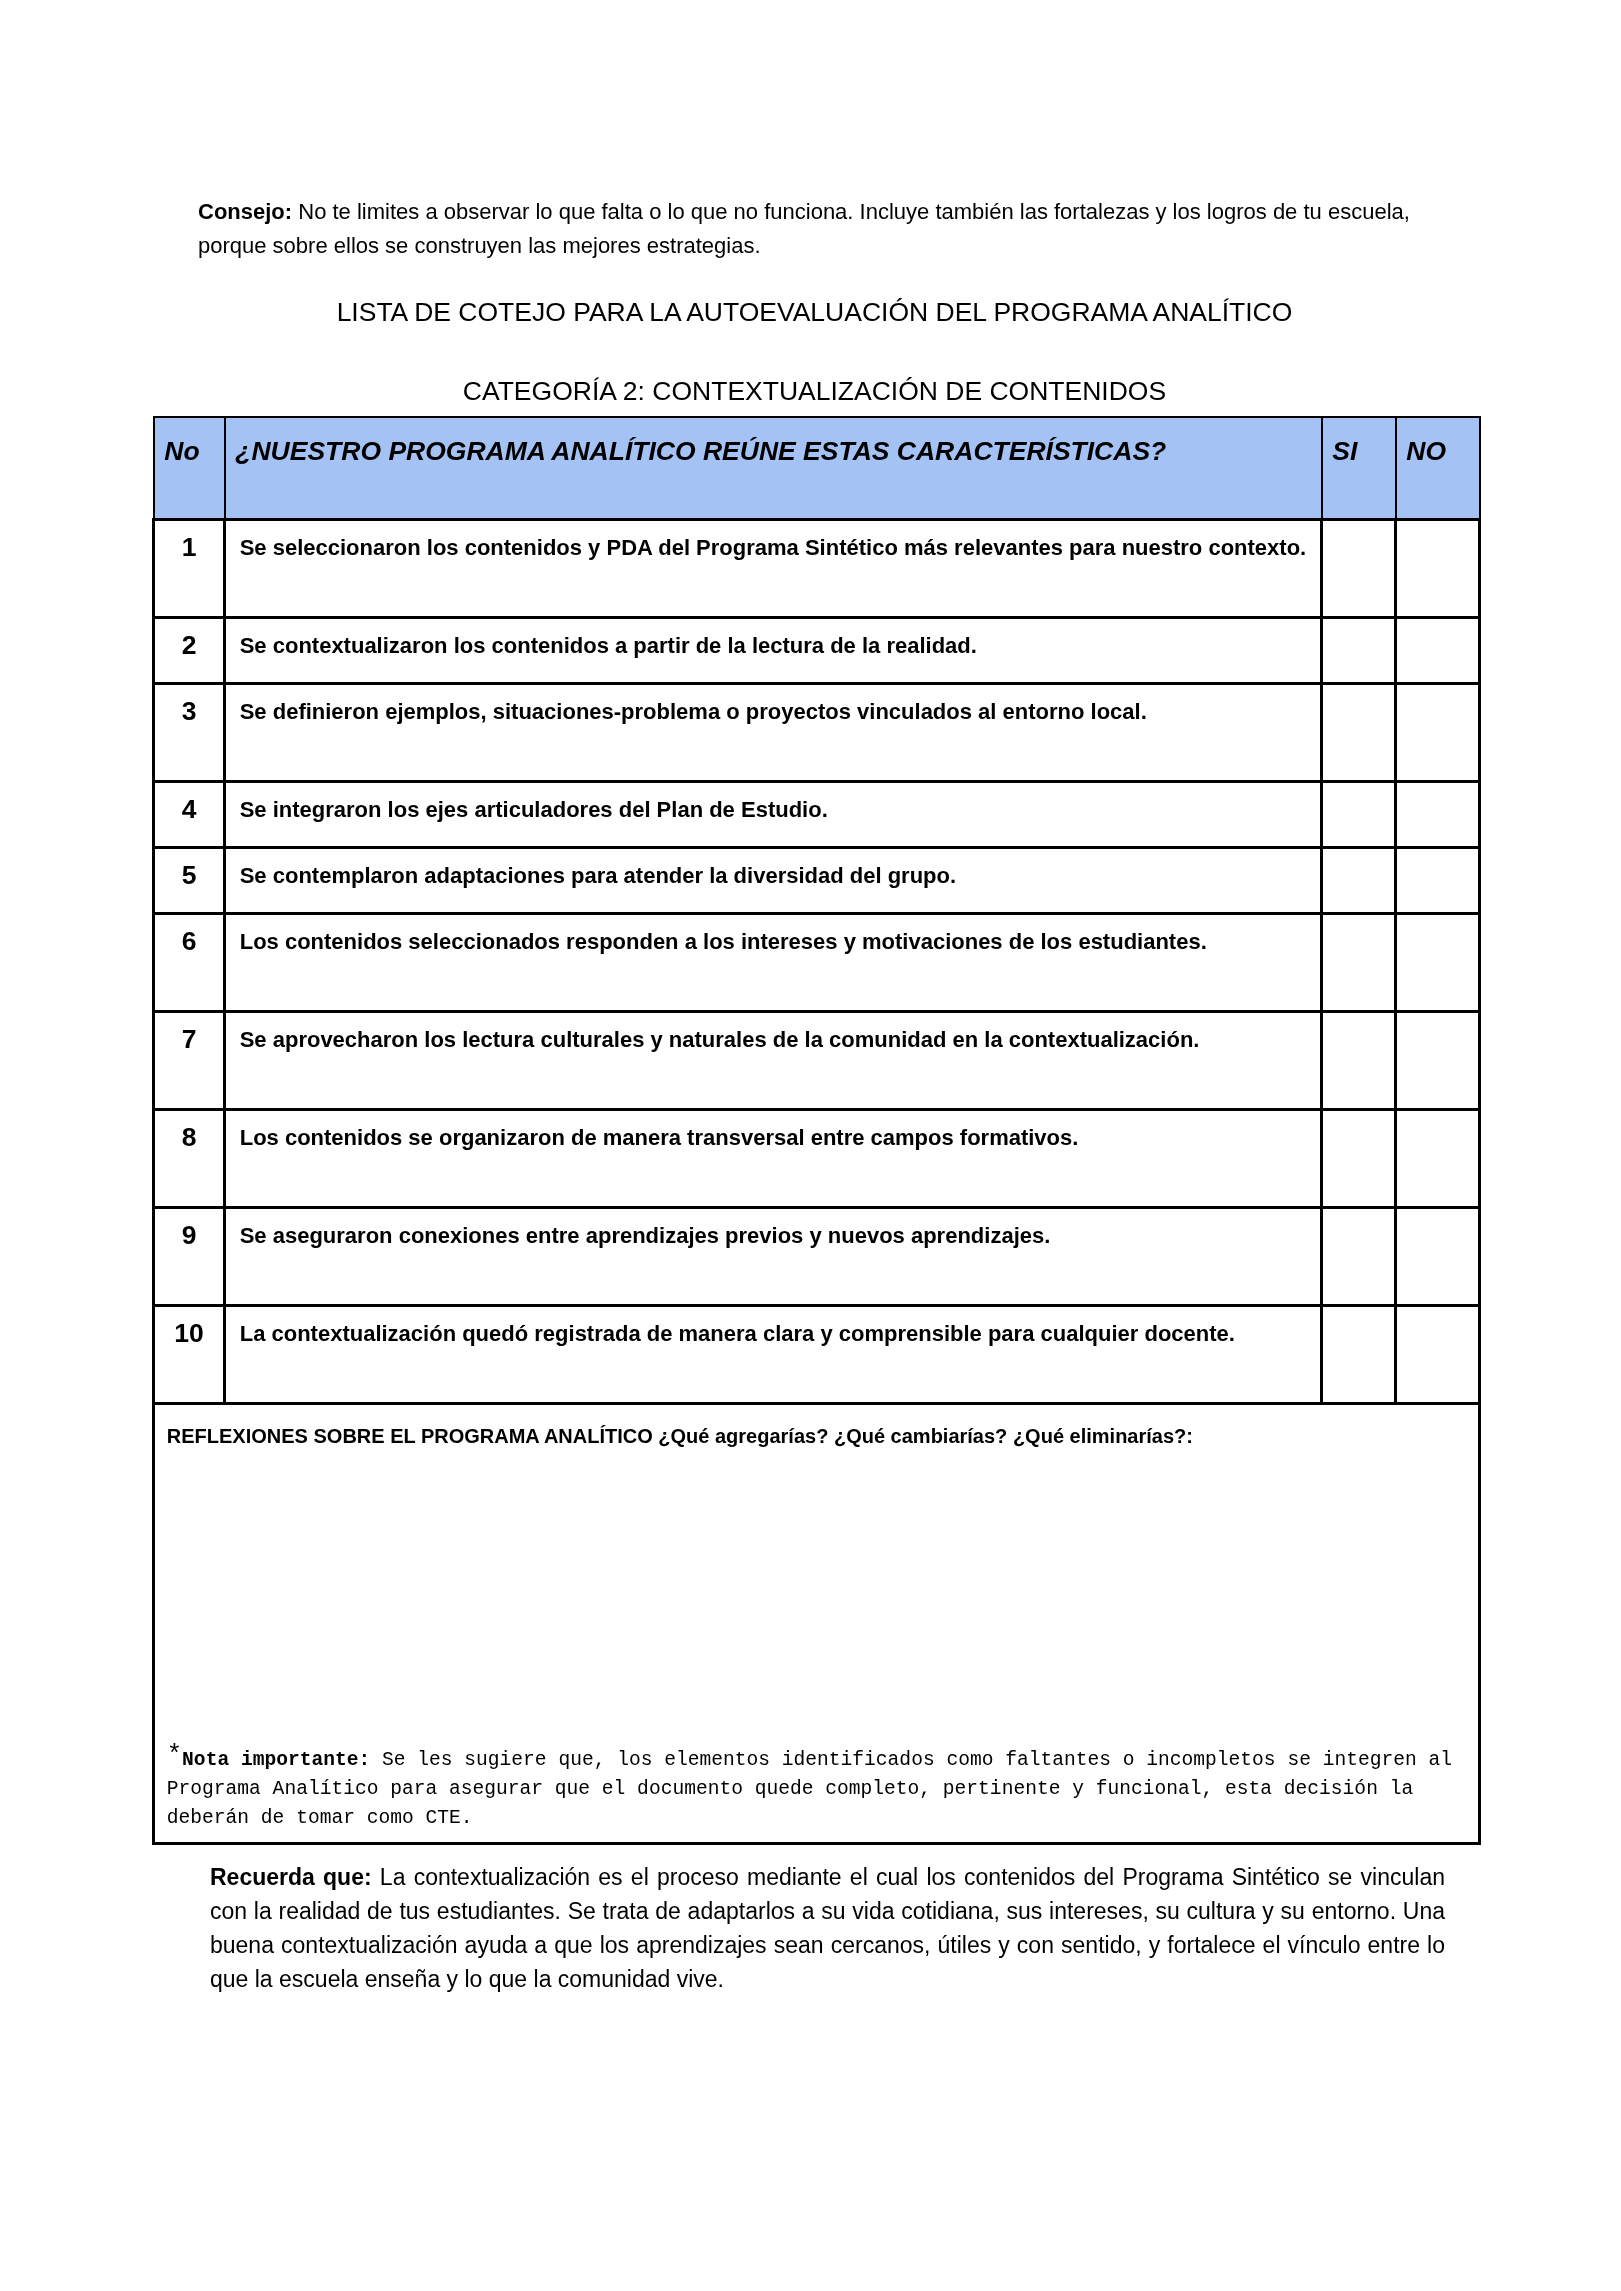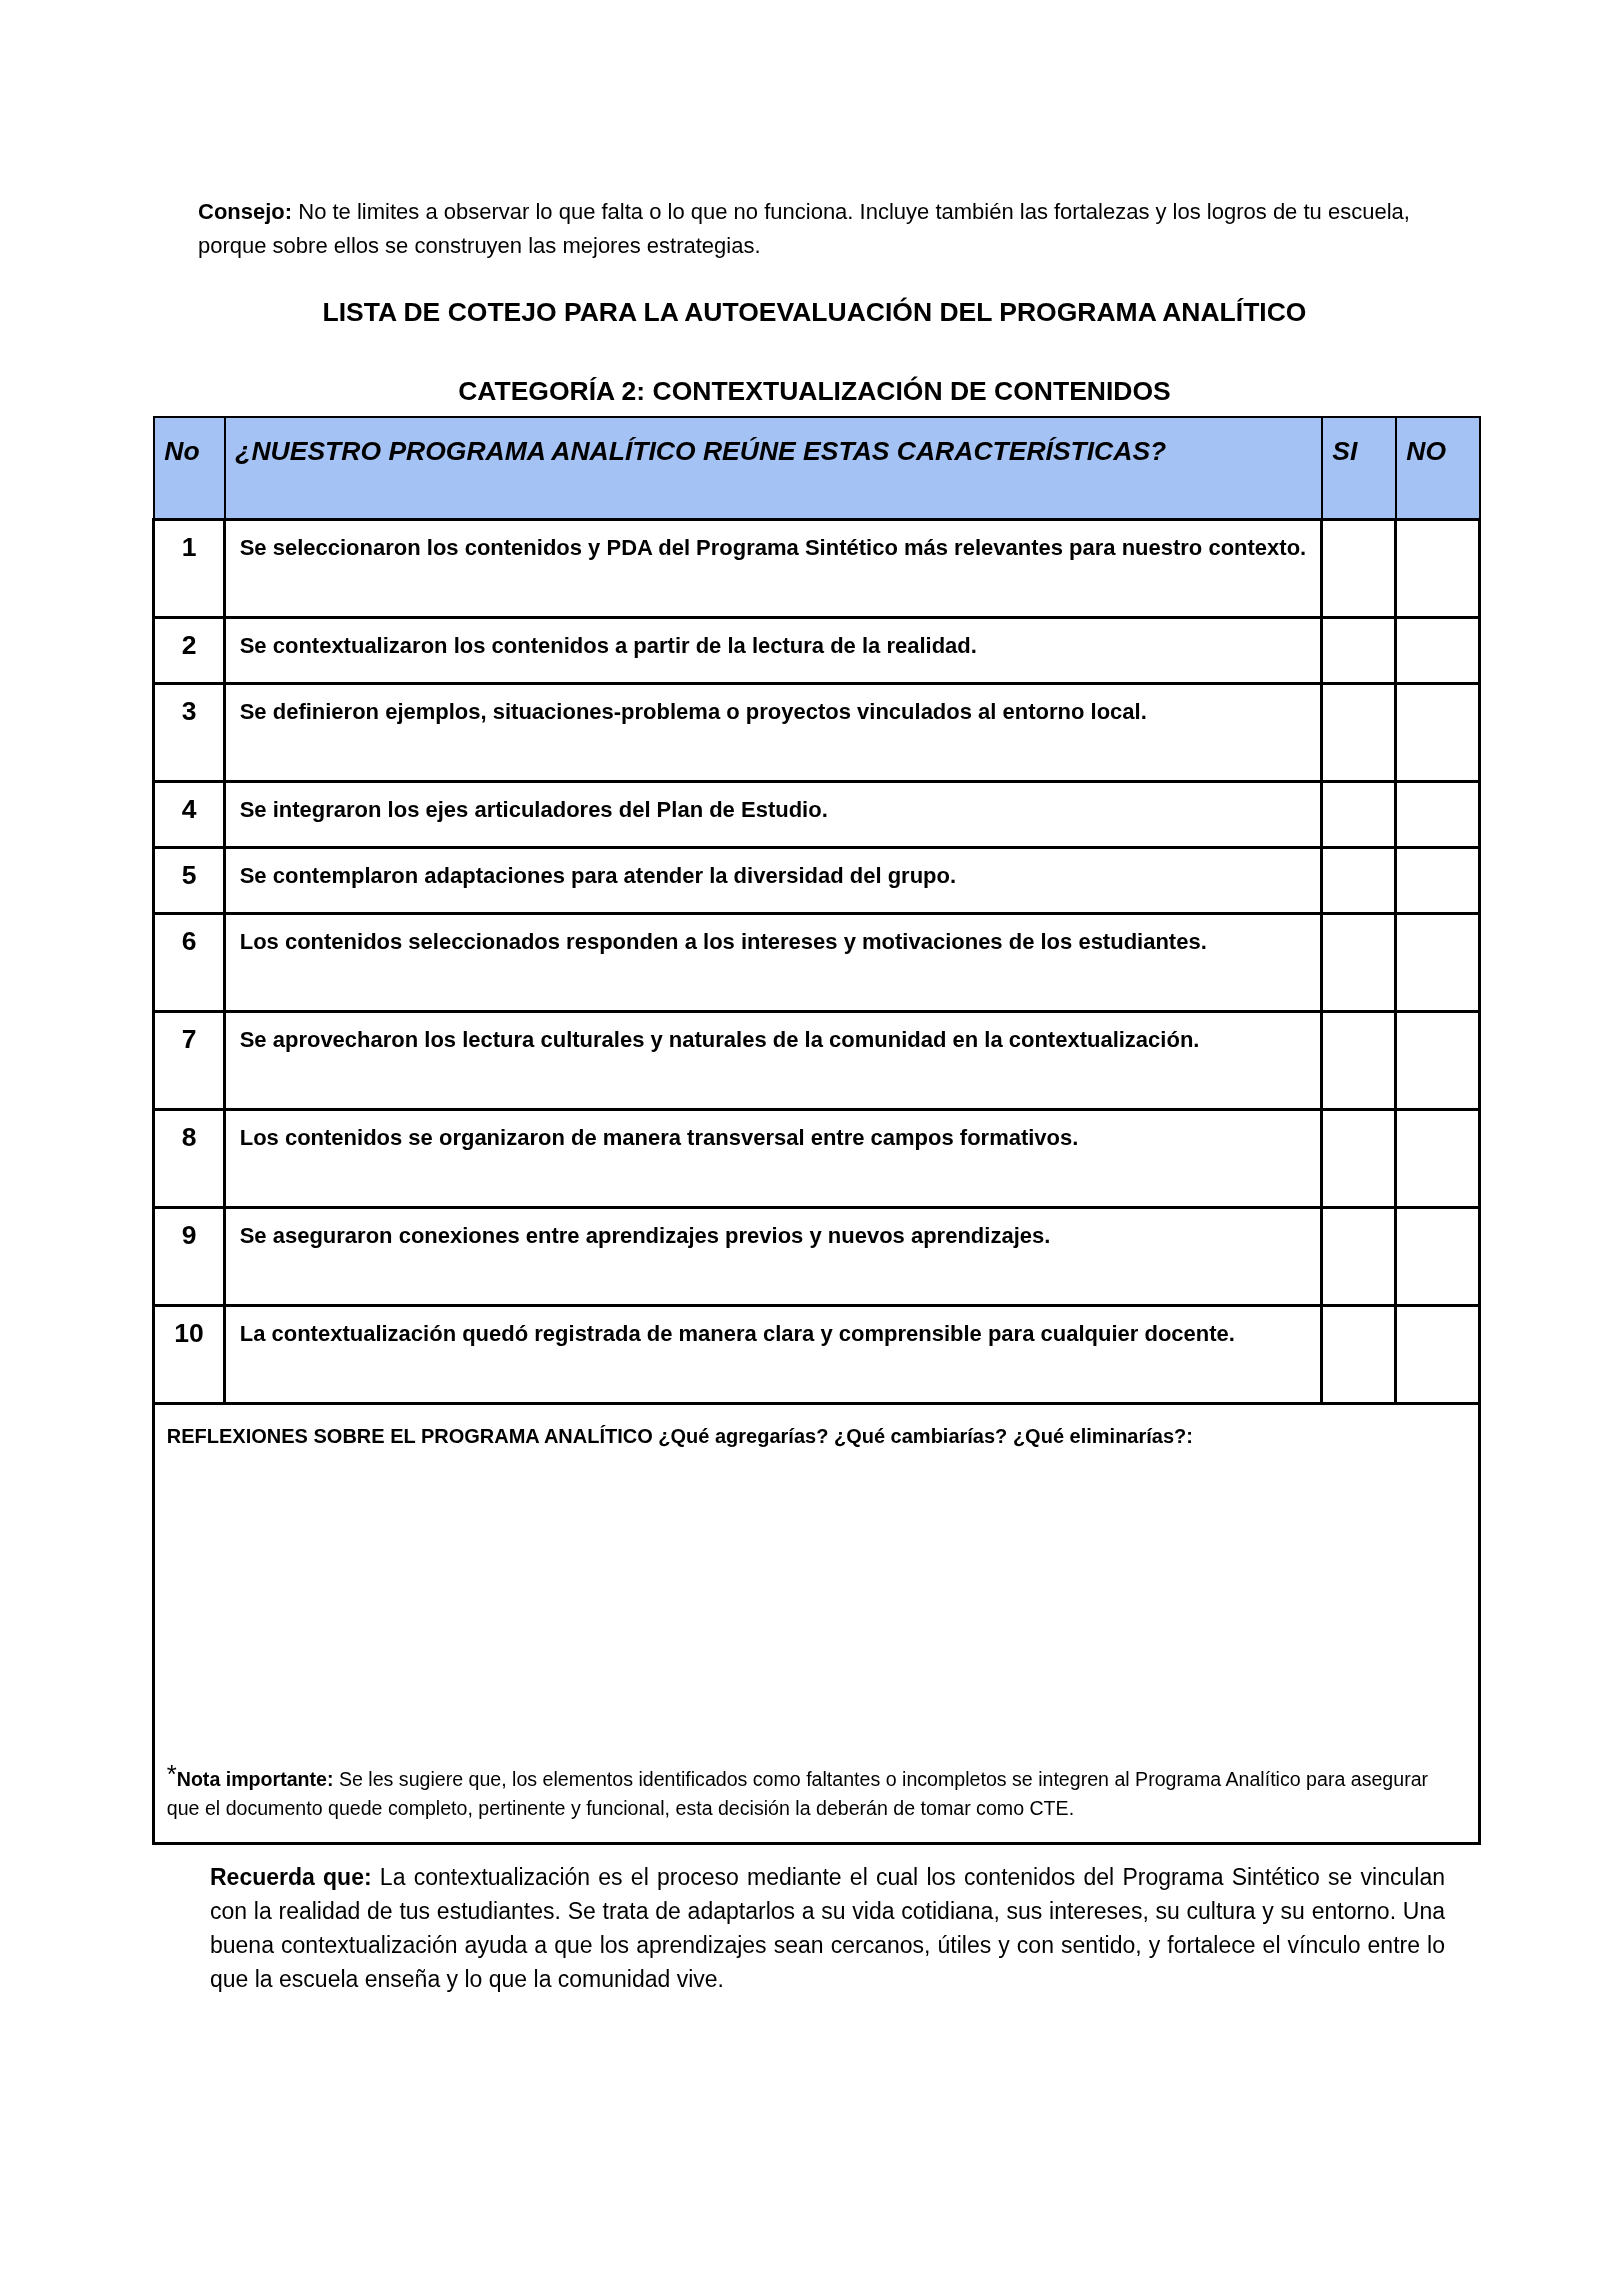--- a/index.html
+++ b/index.html
@@ -1,36 +1,36 @@
 <!DOCTYPE html>
 <html><head>
 <meta charset="utf-8">
 <style>
   html, body { margin: 0; padding: 0; background: #ffffff; }
   body { width: 1621px; height: 2292px; position: relative; font-family: "Liberation Sans", sans-serif; color: #000; }
   .tip { position: absolute; left: 198px; top: 195px; width: 1235px; font-size: 22px; line-height: 34px; }
   .tip b { font-weight: bold; }
-  .title { position: absolute; left: 152px; width: 1325px; text-align: center; font-weight: bold; font-size: 26.5px; }
+  .title { position: absolute; left: 152px; width: 1325px; text-align: center; font-weight: normal; font-size: 26.5px; }
   .title1 { top: 297px; }
   .title2 { top: 376px; }
   table.checklist { position: absolute; left: 152px; top: 416px; width: 1326px; border-collapse: collapse; table-layout: fixed; }
   table.checklist td, table.checklist th { border: 3.9px solid #000; vertical-align: top; }
   table.checklist th { background: #a4c2f4; font-weight: bold; font-size: 26.5px; height: 82px; padding: 17.6px 9.8px 0 9.8px; text-align: left; border-width: 2.9px; font-style: italic; }
   th.col-no, td.col-no { text-align: center; }
   th.col-no { text-align: center; }
   td.num { font-weight: bold; font-size: 26.5px; text-align: center; padding-top: 11.8px; }
   td.item { font-weight: bold; font-size: 22px; line-height: 34px; padding: 10.8px 13.7px 10.8px 13.7px; text-align: justify; }
   td.item.single { text-align-last: left; }
   td.mark { }
   tr.row { height: 66px; }
   tr.row2 { height: 98px; }
   td.reflect { padding: 13.7px 11.8px 11.8px 11.8px; height: 412px; position: relative; }
   .reflect-title { font-weight: bold; font-size: 20px; line-height: 36px; }
   .reflect-title span { font-weight: bold; }
-  .nota { position: absolute; left: 11.8px; bottom: 19px; right: 11.8px; font-size: 19.6px; line-height: 29px; }
+  .nota { position: absolute; left: 11.8px; bottom: 9px; right: 11.8px; font-size: 19.6px; line-height: 29px; font-family: Liberation Mono, monospace; }
   .nota sup { font-size: 25.5px; vertical-align: top; line-height: 19.6px; }
   .nota b { font-weight: bold; }
   .recuerda { position: absolute; left: 210px; top: 1860px; width: 1235px; font-size: 23px; line-height: 34px; text-align: justify; }
   .recuerda b { font-weight: bold; }
 </style>
 </head>
 <body>
 
 <div class="tip"><b>Consejo:</b><span> No te limites a observar lo que falta o lo que no funciona. Incluye también las fortalezas y los logros de tu escuela, porque sobre ellos se construyen las mejores estrategias.</span></div>
 

